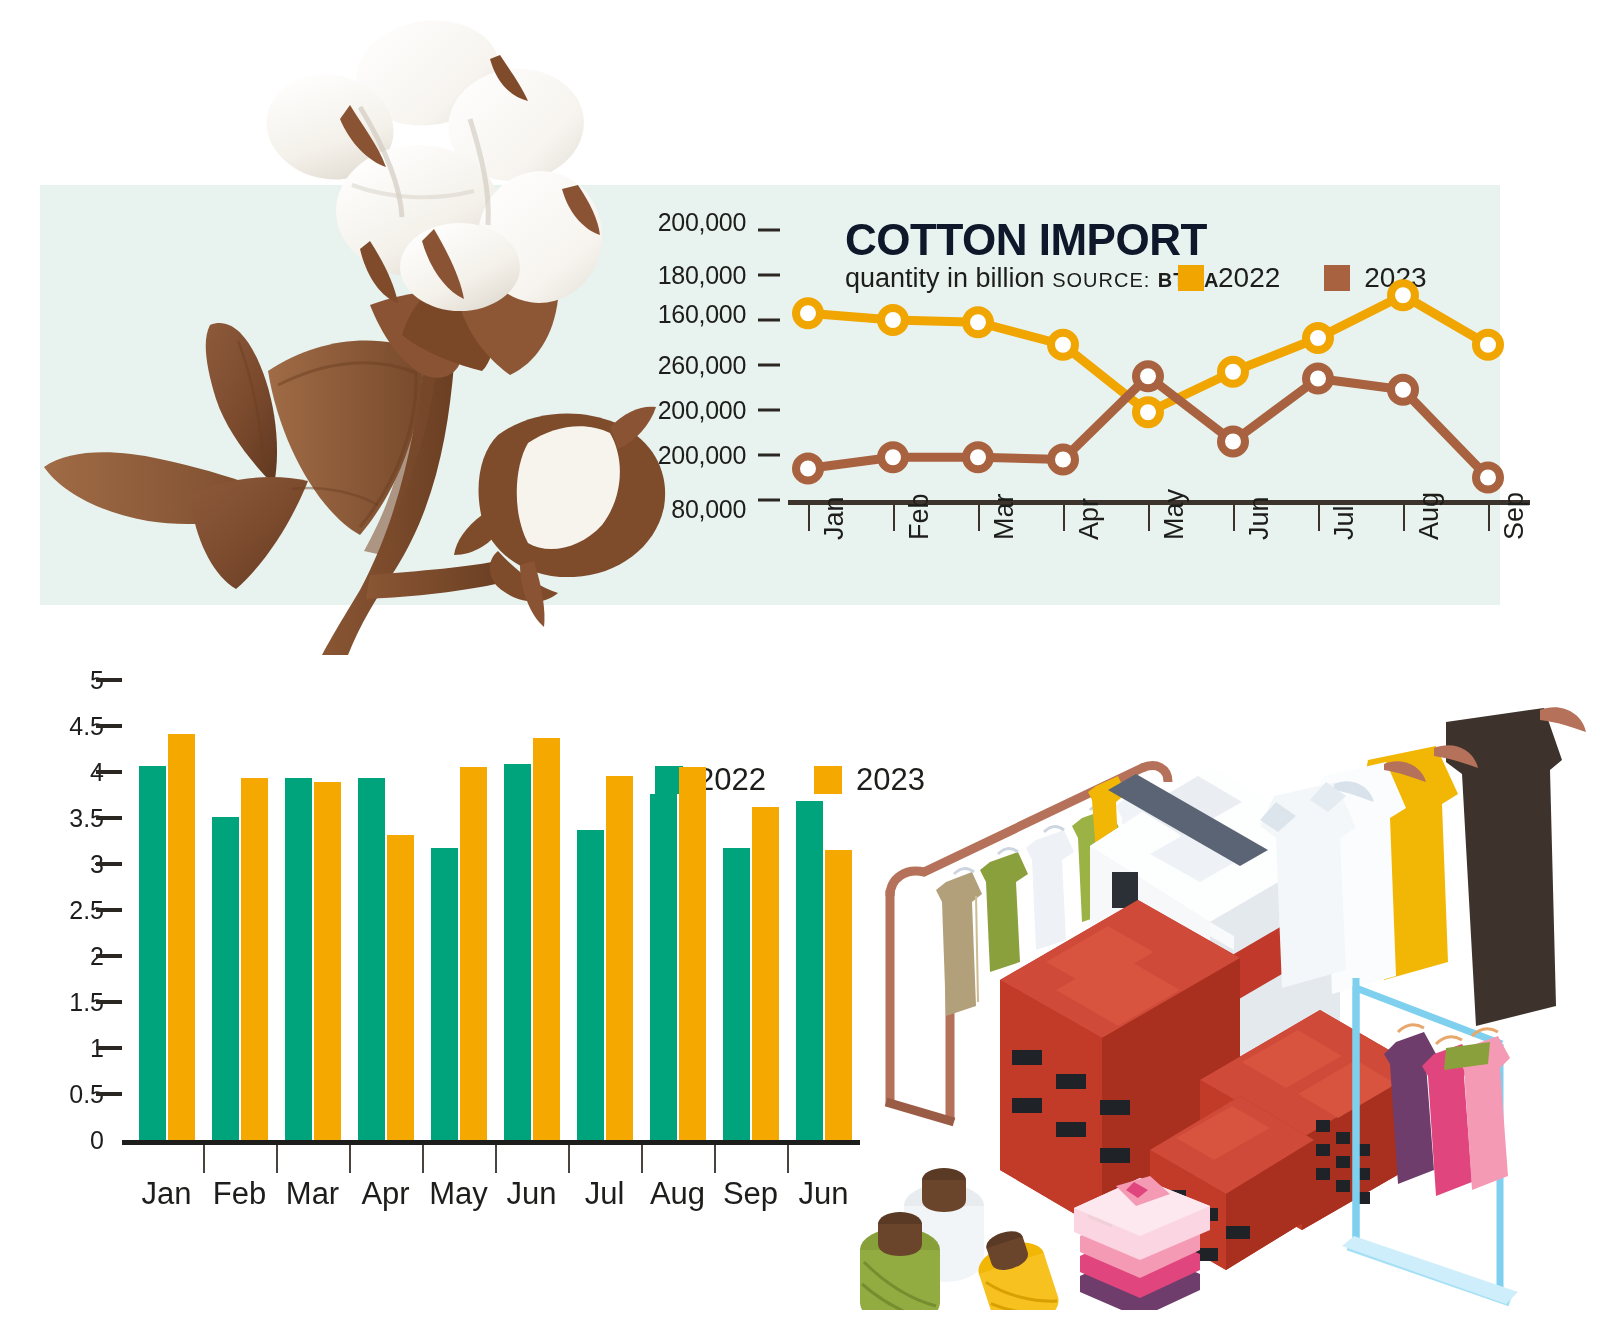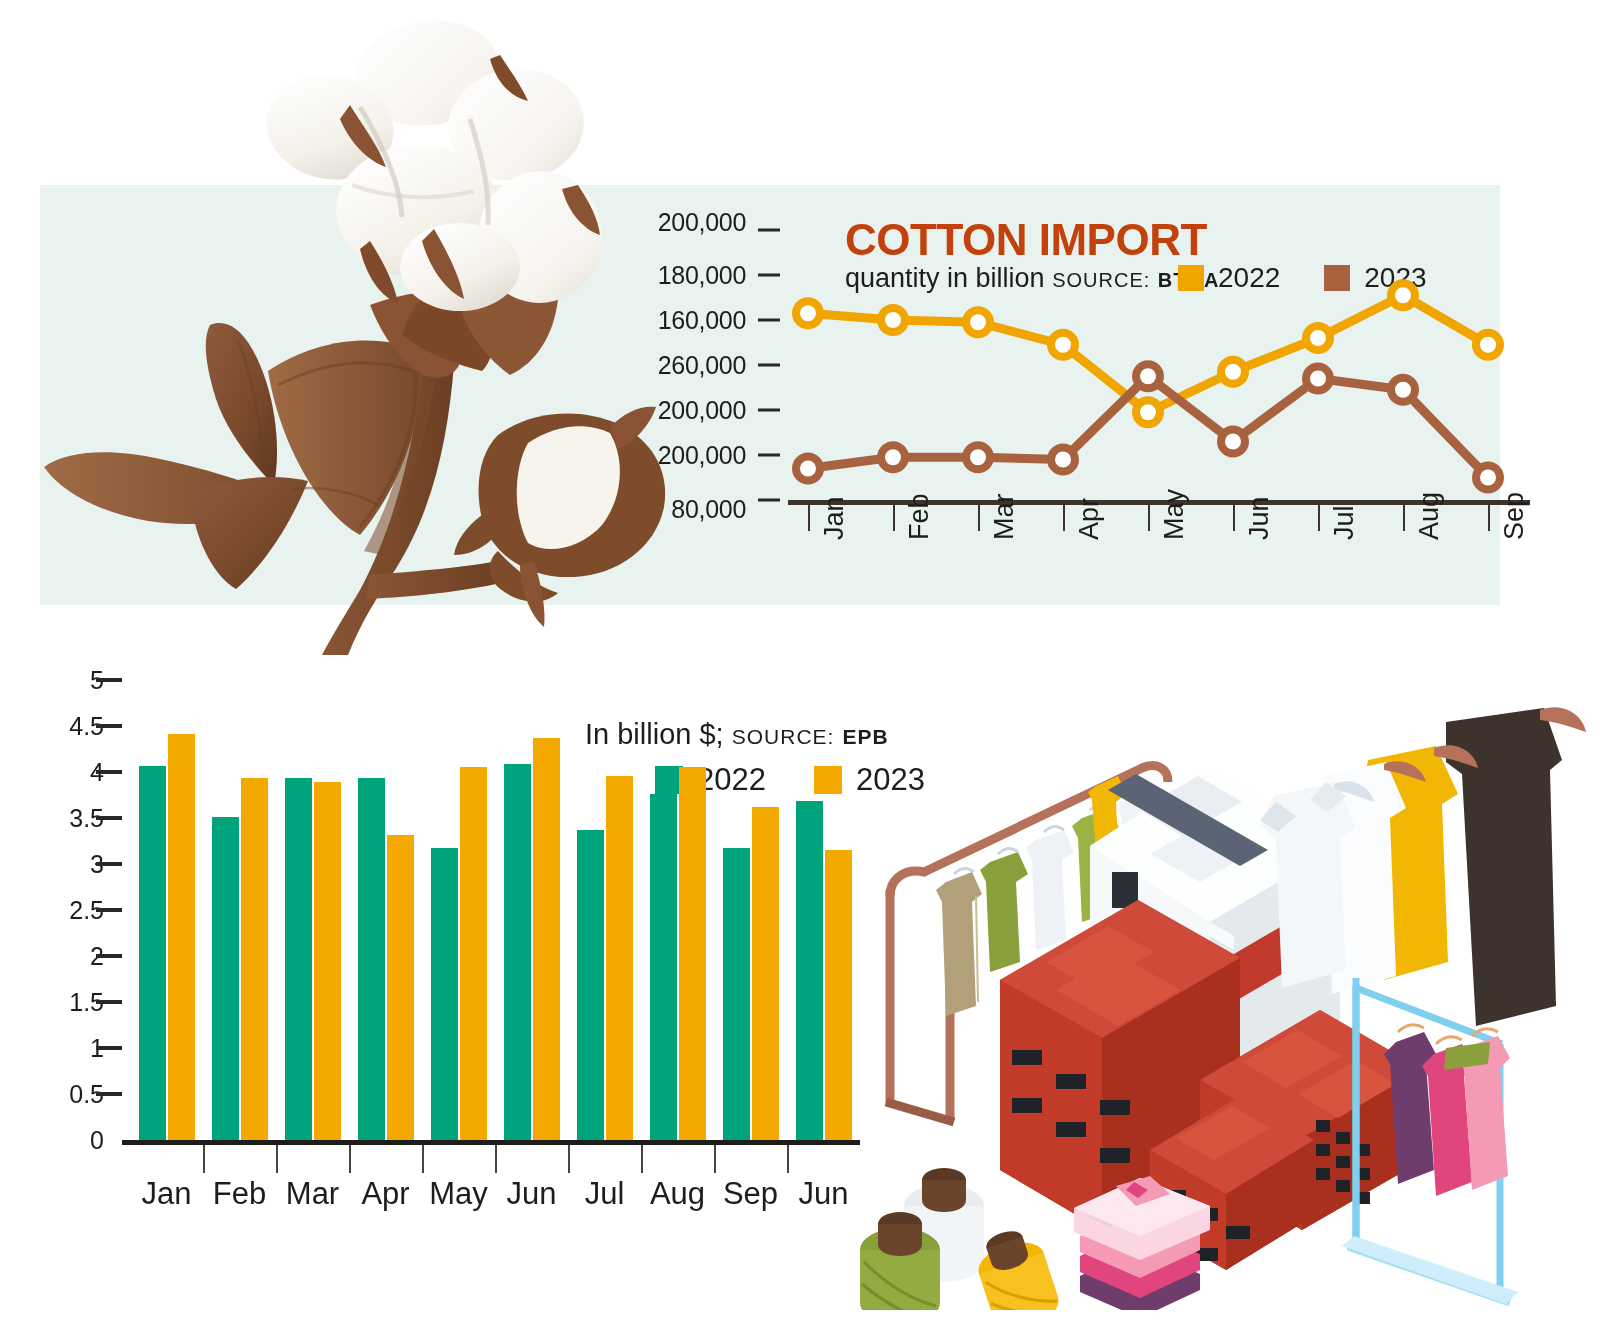--- a/index.html
+++ b/index.html
@@ -26,21 +26,21 @@
   .cc-ylabel {
     position:absolute; right:34px; transform:translateY(-50%);
     font-size:25px; color:#1d1d1b; white-space:nowrap;
     font-family:"Liberation Sans", sans-serif; letter-spacing:-0.3px;
   }
   .cc-ytick { position:absolute; right:0; width:22px; height:3px; background:#2a2622; transform:translateY(-50%); }
 
   #cc-plot { position:absolute; left:118px; top:0; width:740px; height:300px; }
   .cc-title {
     position:absolute; left:175px; top:15px;
-    font-size:44px; font-weight:bold; color:#c2410c;
+    font-size:44px; font-weight:bold; color:#0f172a;
     letter-spacing:-0.5px;
     font-family:"Liberation Sans", sans-serif;
   }
   .cc-sub {
     position:absolute; left:175px; top:63px;
     font-size:27px; color:#1d1d1b; white-space:nowrap;
   }
   .cc-sub .src { font-size:20px; letter-spacing:1px; }
   .cc-sub .srcname { font-size:20px; font-weight:bold; letter-spacing:1px; }
   .cc-legend { position:absolute; left:508px; top:62px; display:flex; align-items:center; gap:14px; }
@@ -159,21 +159,21 @@
 </svg>
 </div>
 
 <div id="cotton-chart">
 
   <div class="cc-ylabels">
     <div class="cc-ylabel" style="top:22px">200,000</div>
     <div class="cc-ytick" style="top:30px"></div>
     <div class="cc-ylabel" style="top:75px">180,000</div>
     <div class="cc-ytick" style="top:75px"></div>
-    <div class="cc-ylabel" style="top:120px">160,000</div>
+    <div class="cc-ylabel" style="top:114px">160,000</div>
     <div class="cc-ytick" style="top:120px"></div>
     <div class="cc-ylabel" style="top:165px">260,000</div>
     <div class="cc-ytick" style="top:165px"></div>
     <div class="cc-ylabel" style="top:210px">200,000</div>
     <div class="cc-ytick" style="top:210px"></div>
     <div class="cc-ylabel" style="top:255px">200,000</div>
     <div class="cc-ytick" style="top:255px"></div>
     <div class="cc-ylabel" style="top:309px">80,000</div>
     <div class="cc-ytick" style="top:300px"></div>
   </div>
@@ -235,25 +235,20 @@
       <div class="cc-xlabel" style="left:659px; top:340px">Jul</div>
       <div class="cc-xtick" style="left:733px"></div>
       <div class="cc-xlabel" style="left:744px; top:340px">Aug</div>
       <div class="cc-xtick" style="left:818px"></div>
       <div class="cc-xlabel" style="left:829px; top:340px">Sep</div>
     </div>
 </div>
 
 <div id="rmg-chart">
 
-  <div class="bc-sub">
-    <span>In billion $;</span>
-    <span class="src">SOURCE:</span>
-    <span class="srcname">EPB</span>
-  </div>
   <div class="bc-legend">
     <span class="sw" style="background:#00a47c"></span>
     <span class="lb">2022</span>
     <span class="sw" style="background:#f5a800;margin-left:34px"></span>
     <span class="lb">2023</span>
   </div>
 
   <div id="bc-yaxis">
       <div class="bc-ylabel" style="top:20px">5</div>
       <div class="bc-ytick" style="top:20px"></div>

